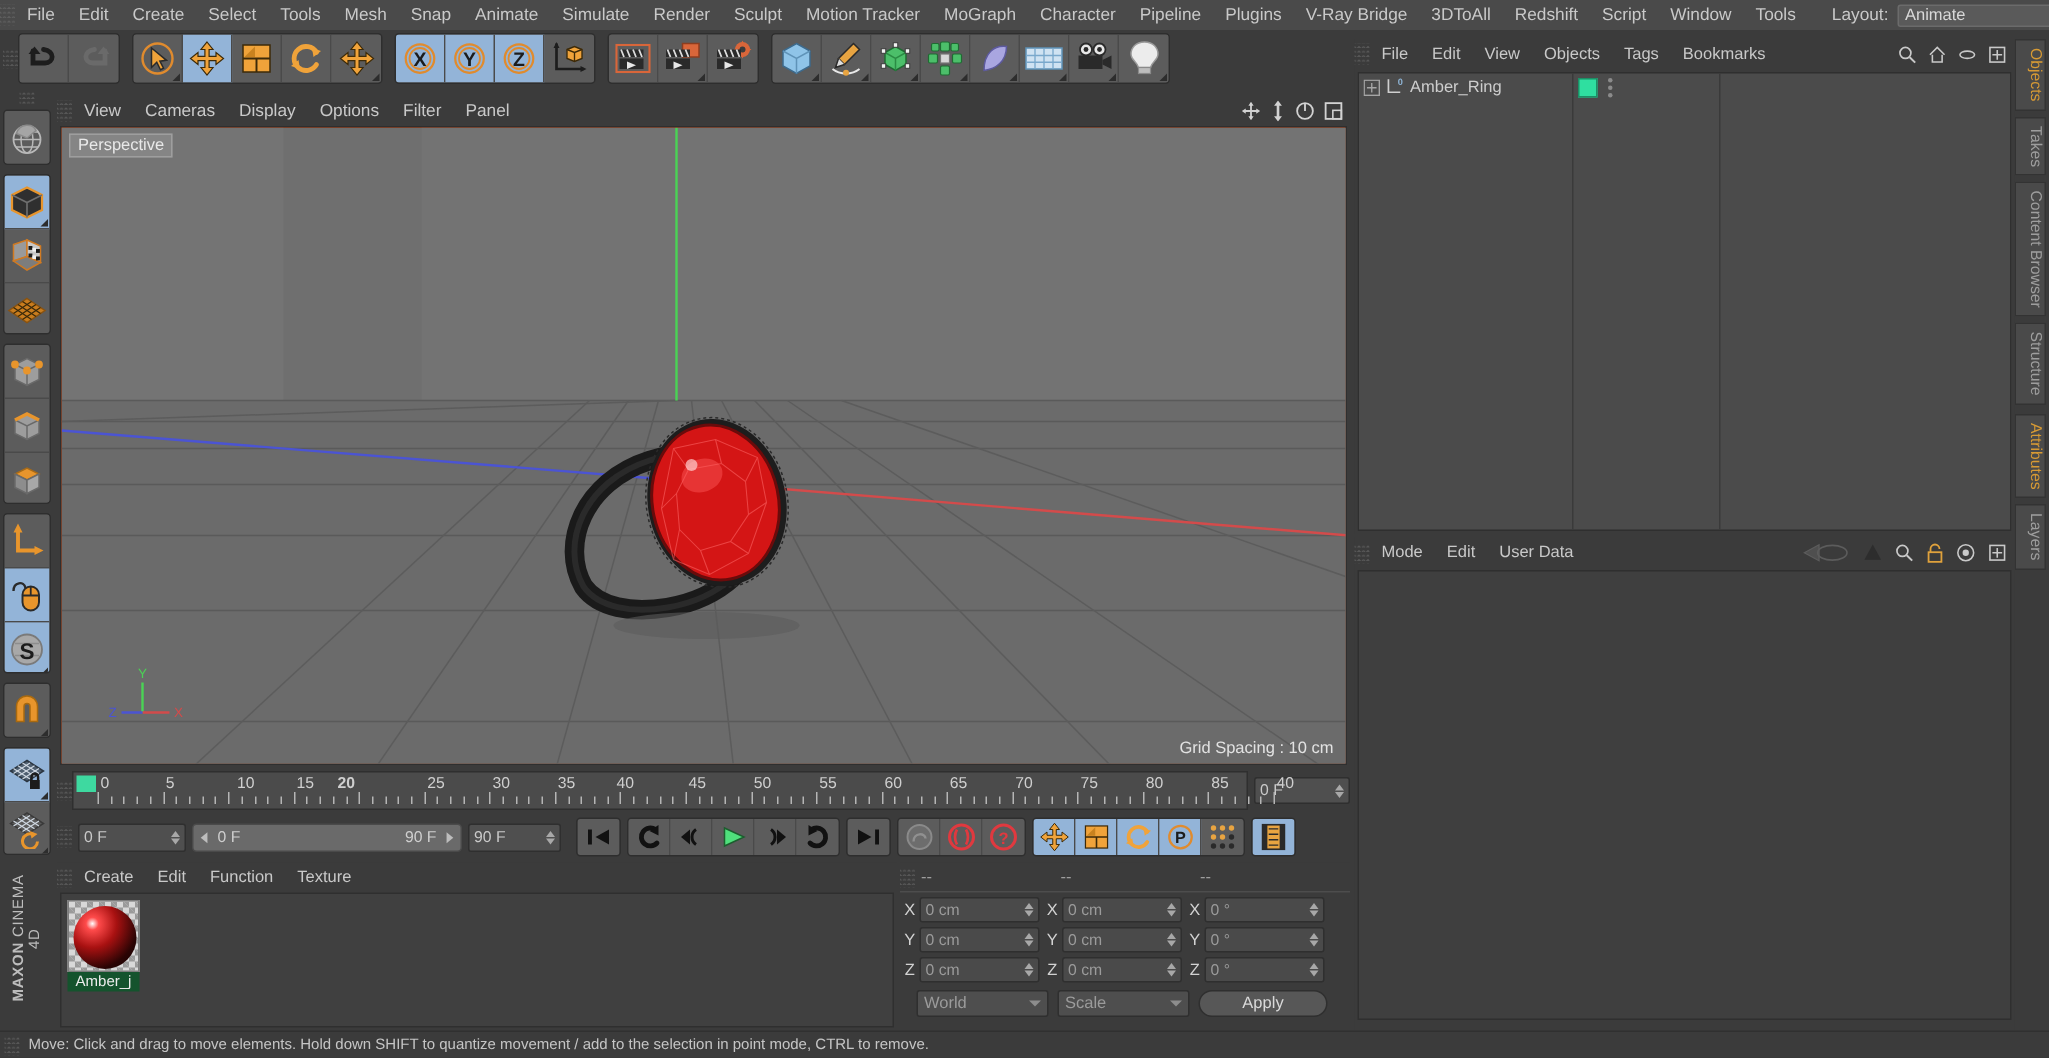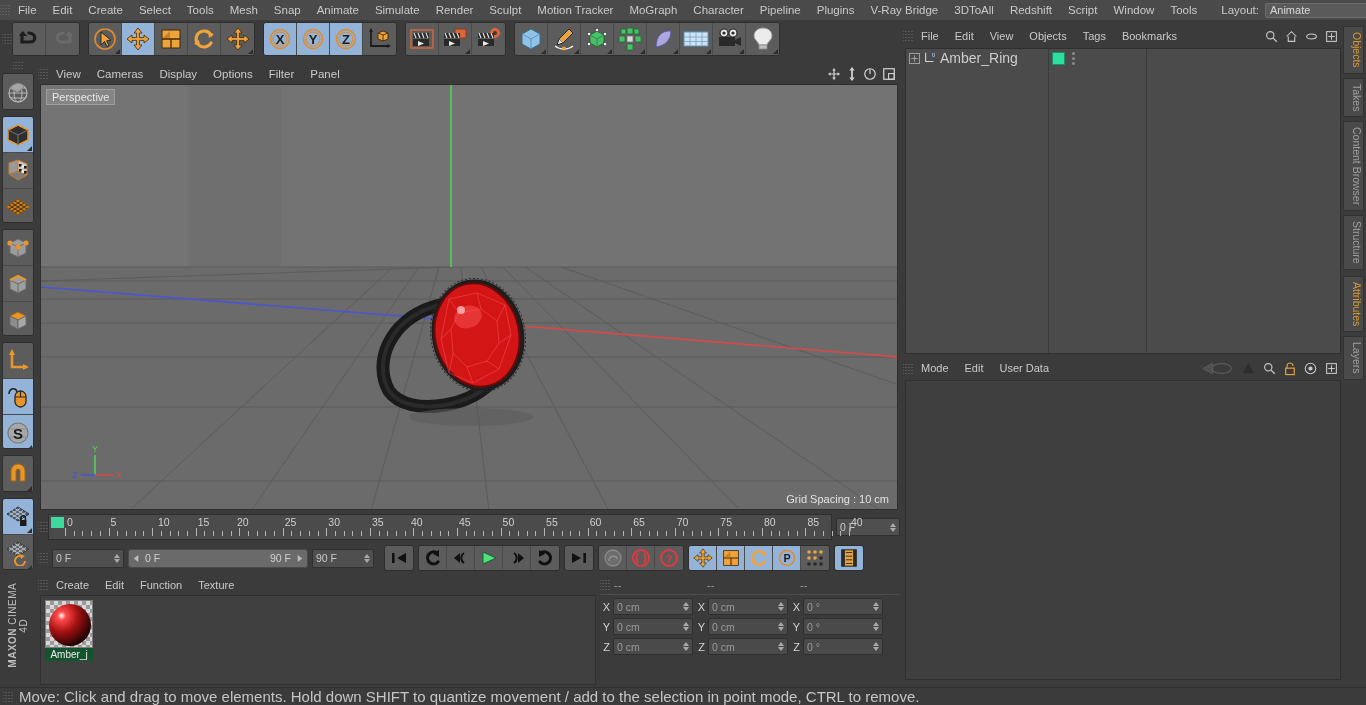--- a/index.html
+++ b/index.html
@@ -171,21 +171,21 @@
 
   
   #objpanel { position:absolute; left:903px; top:26px; width:440px; height:330px; background:#3b3b3b; }
   #obj-menu { height:20px; display:flex; align-items:center; }
   #obj-menu-right { margin-left:auto; display:flex; align-items:center; gap:7px; padding-right:5px;}
   #obj-body { position:absolute; left:2px; top:22px; width:436px; height:306px; background:#4b4b4b; border:1px solid #2f2f2f; display:flex;}
   #obj-col-left { width:143px; border-right:1px solid #3a3a3a; }
   #obj-col-mid { width:98px; border-right:1px solid #3a3a3a; }
   #obj-col-right { flex:1; }
   .obj-row { height:18px; display:flex; align-items:center; gap:3px; padding-left:3px; }
-  #obj-name { color:#cdcdcd; font-size:14px; }
+  #obj-name { color:#cdcdcd; font-size:11px; }
   #obj-tag-swatch { width:13px; height:13px; background:#2fdfa0; border:1px solid #1c8f66; }
   .dots3 { display:flex; flex-direction:column; gap:2px; margin-left:4px;}
   .dots3 i { width:3px;height:3px;border-radius:50%;background:#8b8b8b;display:block;}
 
   
   #attrpanel { position:absolute; left:903px; top:358px; width:440px; height:330px; background:#3b3b3b; }
   #attr-menu { height:21px; display:flex; align-items:center; }
   #attr-menu-right { margin-left:auto; display:flex; align-items:center; gap:8px; padding-right:5px; }
   #attr-body { position:absolute; left:2px; top:22px; width:436px; height:300px; background:#3f3f3f; border:1px solid #2f2f2f; }
 
@@ -197,21 +197,21 @@
     color:#d79a34; font-size:10.5px; text-align:center; padding:5px 0; cursor:pointer;
   }
   .dock-tab.dim { color:#9e9e9e; }
 
   
   #statusbar {
     position:absolute; left:0; top:687px; width:1366px; height:18px;
     background:#3b3b3b; display:flex; align-items:center; gap:6px; padding-left:3px;
     border-top:1px solid #303030;
   }
-  #status-text { color:#c5c5c5; font-size:15px; }
+  #status-text { color:#c5c5c5; font-size:10px; }
 </style>
 </head>
 <body>
 
 <div id="app">
 
   <div id="menubar">
     <div class="gripper"></div>
     <div class="menuitem">File</div>
     <div class="menuitem">Edit</div>
@@ -671,21 +671,21 @@
 
   <div id="timeline-panel">
     <div class="gripper"></div>
     <div id="tl-track">
       <div id="tl-green"></div>
       <div id="tl-labels">
           <div class="tl-lbl" style="left: 18px;">0</div>
           <div class="tl-lbl" style="left: 61.5556px;">5</div>
           <div class="tl-lbl" style="left: 109px;">10</div>
           <div class="tl-lbl" style="left: 148.667px;">15</div>
-          <div class="tl-lbl" style="left: 188px;">20</div>
+          <div class="tl-lbl" style="left: 176px; font-weight: bold;">20</div>
           <div class="tl-lbl" style="left: 235.778px;">25</div>
           <div class="tl-lbl" style="left: 279.333px;">30</div>
           <div class="tl-lbl" style="left: 322.889px;">35</div>
           <div class="tl-lbl" style="left: 362px;">40</div>
           <div class="tl-lbl" style="left: 410px;">45</div>
           <div class="tl-lbl" style="left: 453.556px;">50</div>
           <div class="tl-lbl" style="left: 497.111px;">55</div>
           <div class="tl-lbl" style="left: 540.667px;">60</div>
           <div class="tl-lbl" style="left: 584.222px;">65</div>
           <div class="tl-lbl" style="left: 627.778px;">70</div>
@@ -1057,20 +1057,31 @@
       <span class="axis-lbl">Z</span>
       <div class="coord-field">
           <span>0 °</span>
           <span class="spin">
             <i class="u"></i>
             <i class="d"></i>
           </span>
         </div>
     </div>
 
+    <div class="coord-row" style="margin-top:5px;gap:6px;padding-left:11px;">
+      <div class="drop">
+        <span>World</span>
+        <span class="caret-sm"></span>
+      </div>
+      <div class="drop">
+        <span>Scale</span>
+        <span class="caret-sm"></span>
+      </div>
+      <div id="apply-btn">Apply</div>
+    </div>
   </div>
 
   <div id="objpanel">
     <div id="obj-menu">
       <div class="gripper"></div>
       <div class="menuitem">File</div>
       <div class="menuitem">Edit</div>
       <div class="menuitem">View</div>
       <div class="menuitem">Objects</div>
       <div class="menuitem">Tags</div>

